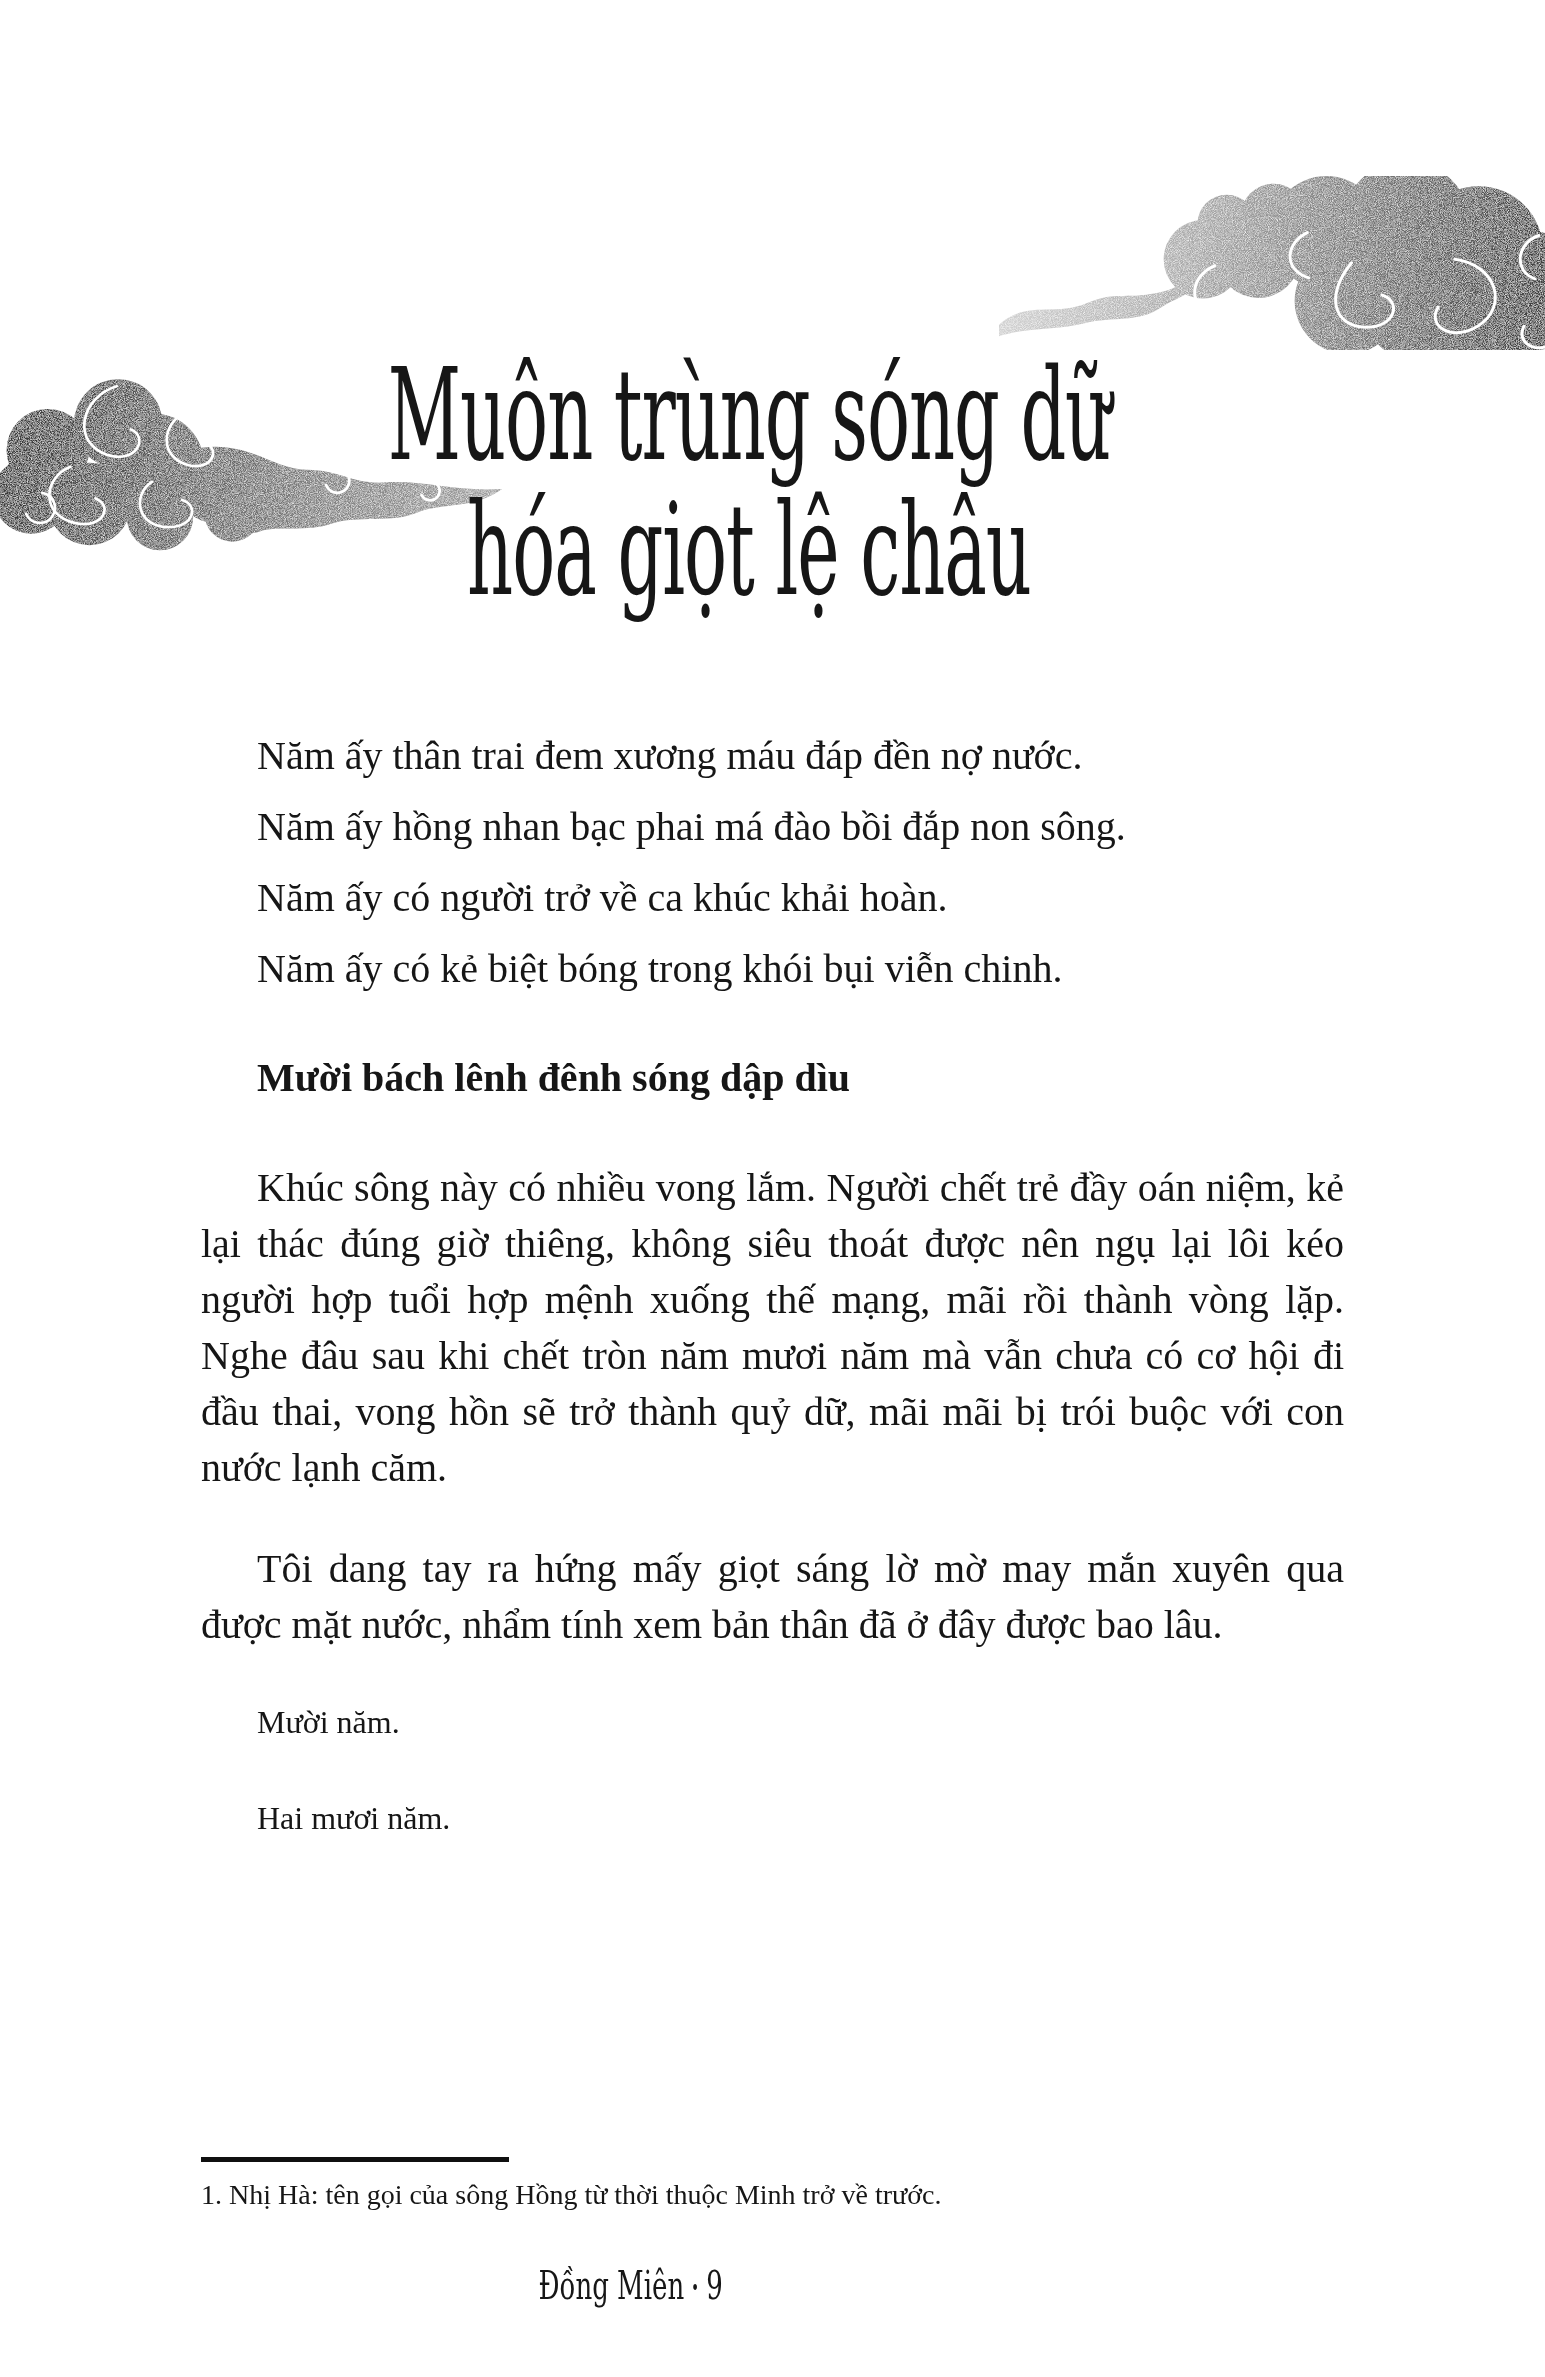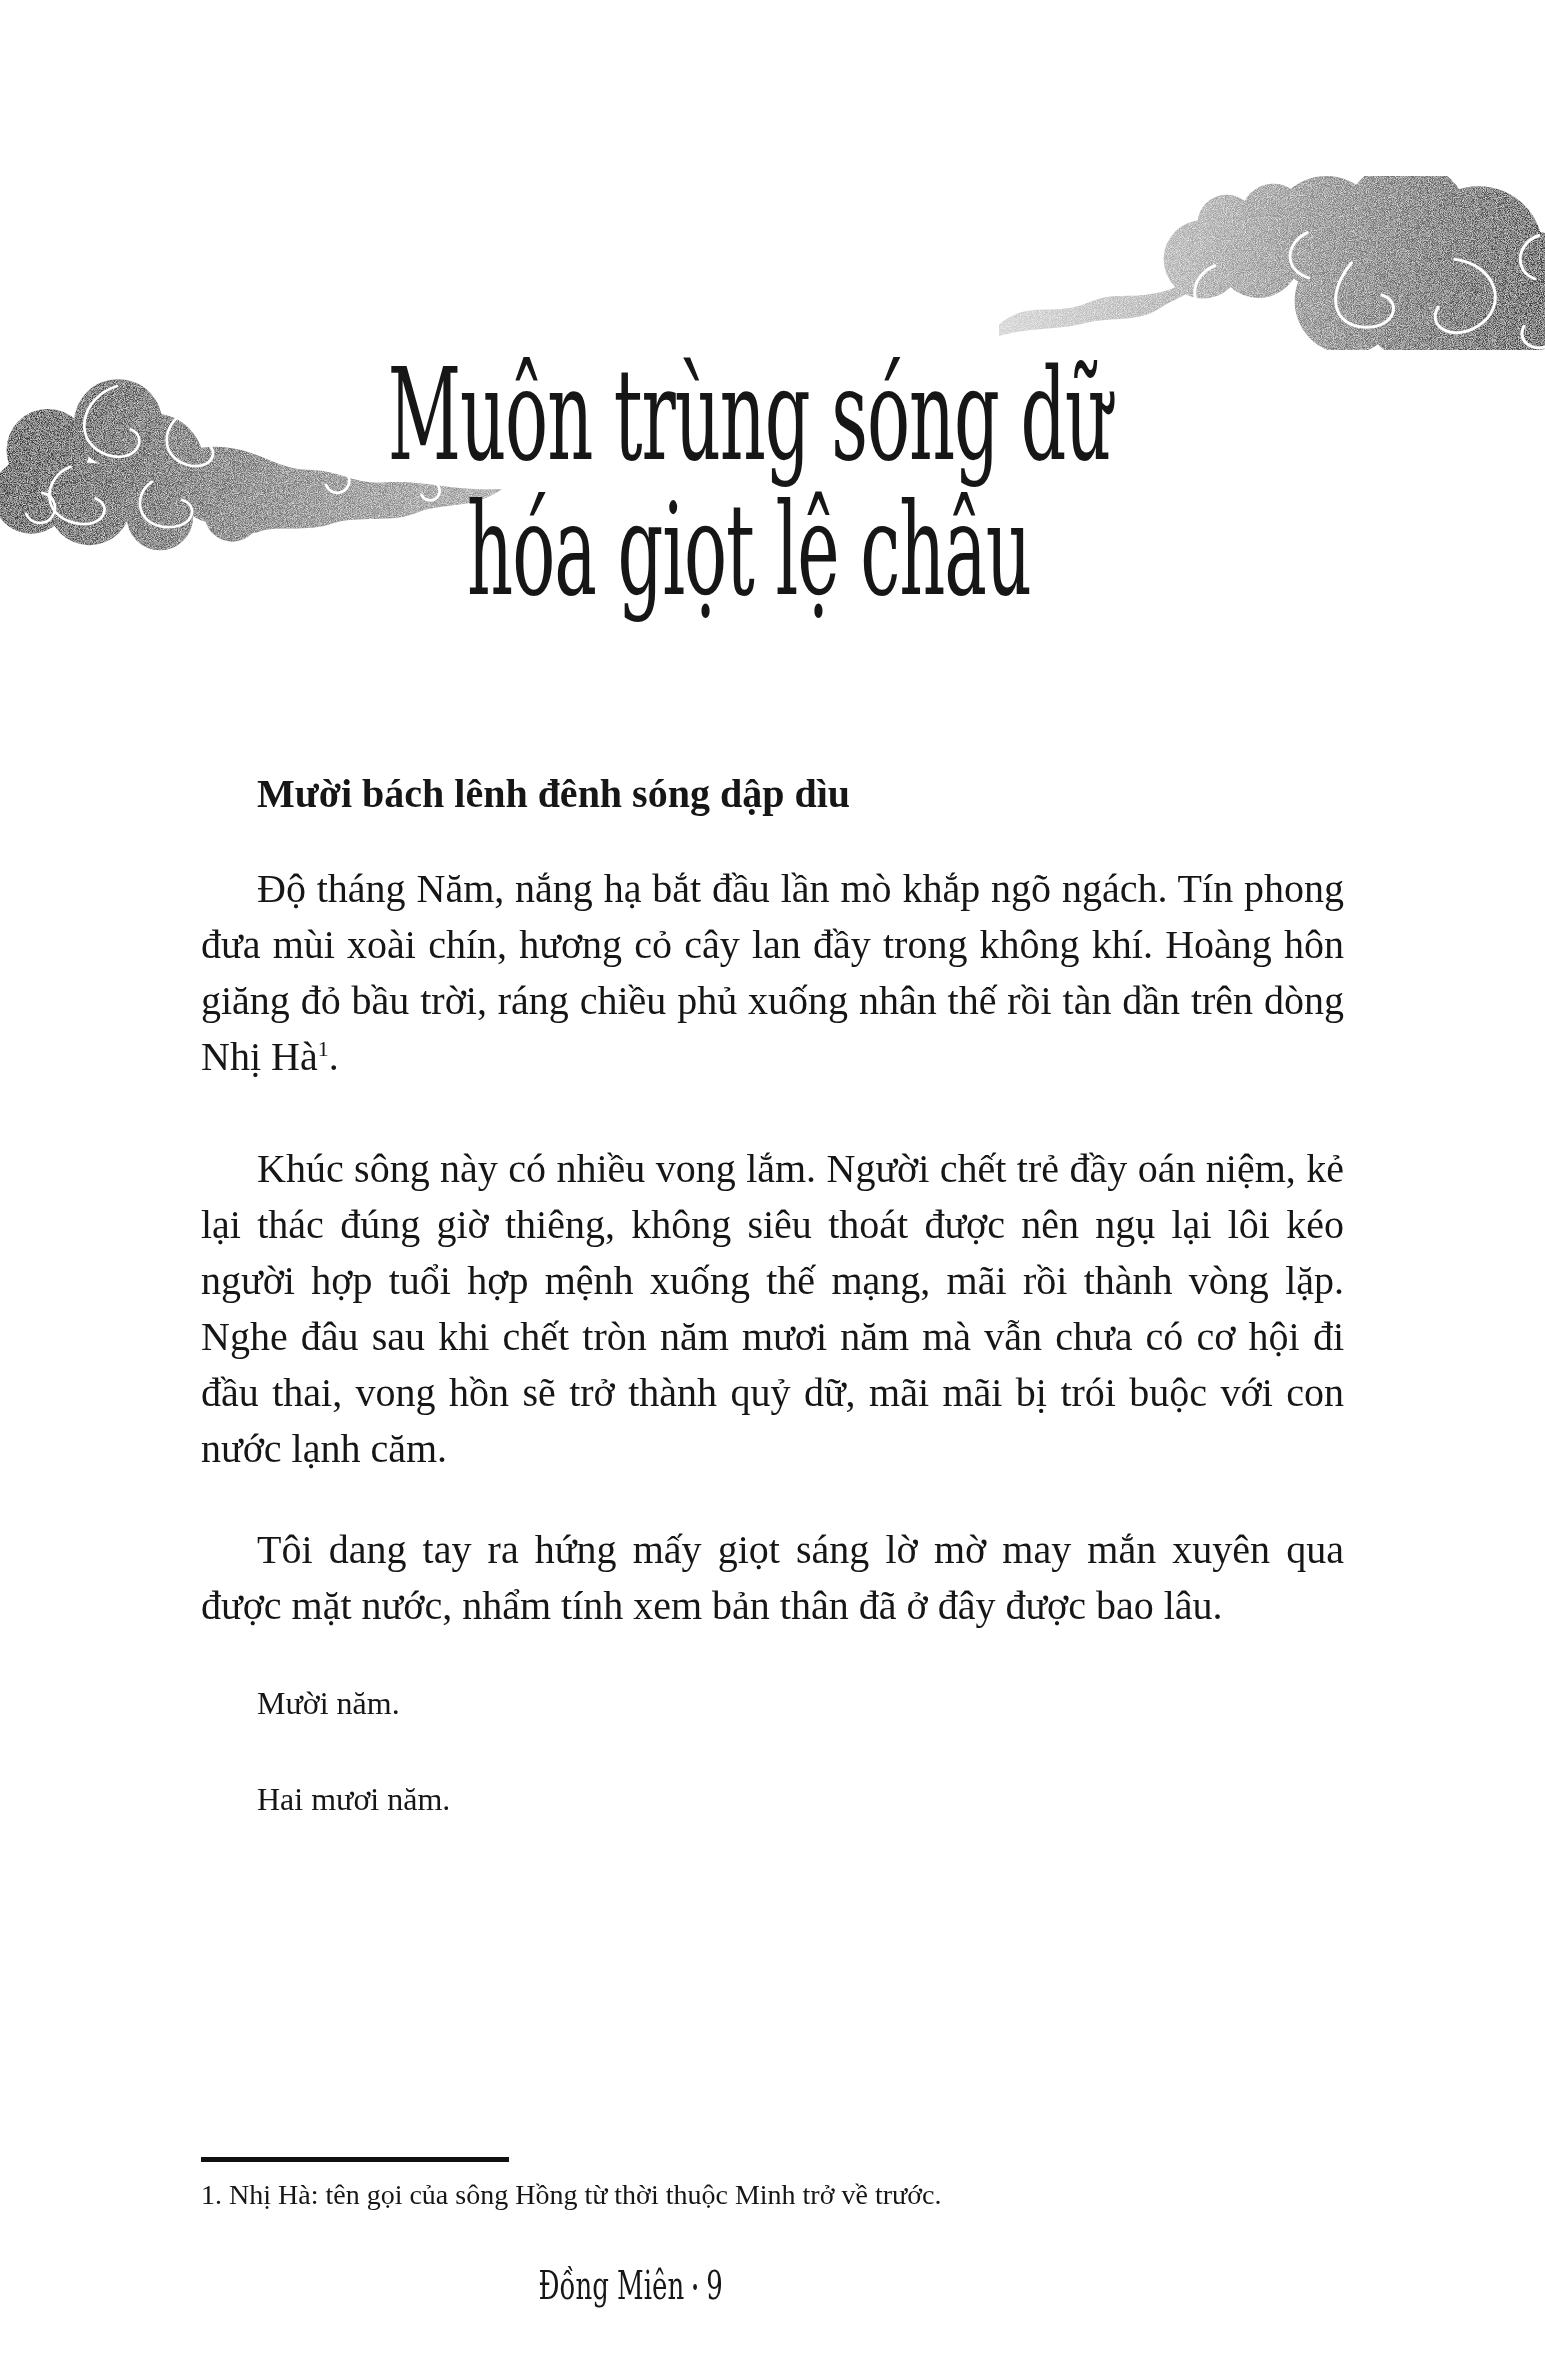--- a/index.html
+++ b/index.html
@@ -169,24 +169,29 @@
     </svg>
   </div>
 
   <div class="title-block">
     <div class="title-line">Muôn trùng sóng dữ</div>
     <div class="title-line">hóa giọt lệ châu</div>
   </div>
 
   <div class="content">
 
+    <div class="poem">
+      <p>Năm ấy thân trai đem xương máu đáp đền nợ nước.</p>
+      <p>Năm ấy hồng nhan bạc phai má đào bồi đắp non sông.</p>
+      <p>Năm ấy có người trở về ca khúc khải hoàn.</p>
+      <p>Năm ấy có kẻ biệt bóng trong khói bụi viễn chinh.</p>
+    </div>
 
     <h2 class="section-heading">Mười bách lênh đênh sóng dập dìu</h2>
 
-    <p class="para para-1"><span>Độ tháng Năm, nắng hạ bắt đầu lần mò khắp ngõ ngách. Tín phong đưa mùi xoài chín, hương cỏ cây lan đầy trong không khí. Hoàng hôn giăng đỏ bầu trời, ráng chiều phủ xuống nhân thế rồi tàn dần trên dòng Nhị Hà</span><sup class="fn-ref">1</sup><span>.</span></p>
 
     <p class="para para-2">Khúc sông này có nhiều vong lắm. Người chết trẻ đầy oán niệm, kẻ lại thác đúng giờ thiêng, không siêu thoát được nên ngụ lại lôi kéo người hợp tuổi hợp mệnh xuống thế mạng, mãi rồi thành vòng lặp. Nghe đâu sau khi chết tròn năm mươi năm mà vẫn chưa có cơ hội đi đầu thai, vong hồn sẽ trở thành quỷ dữ, mãi mãi bị trói buộc với con nước lạnh căm.</p>
 
     <p class="para para-3">Tôi dang tay ra hứng mấy giọt sáng lờ mờ may mắn xuyên qua được mặt nước, nhẩm tính xem bản thân đã ở đây được bao lâu.</p>
 
     <p class="short-line short-1">Mười năm.</p>
     <p class="short-line short-2">Hai mươi năm.</p>
 
   </div>
 

